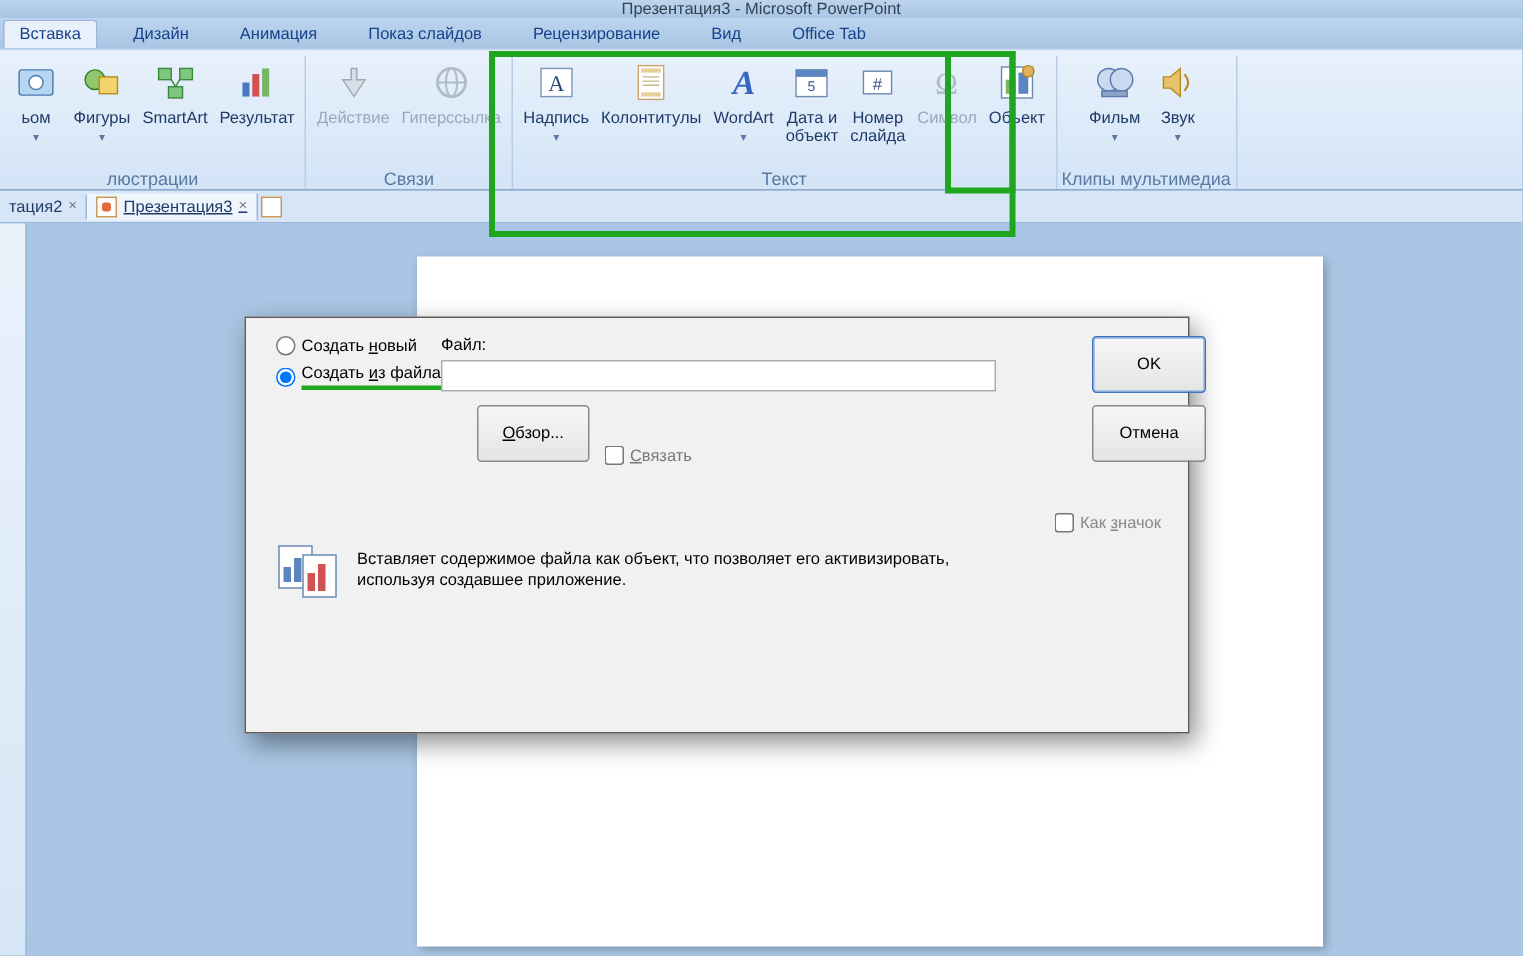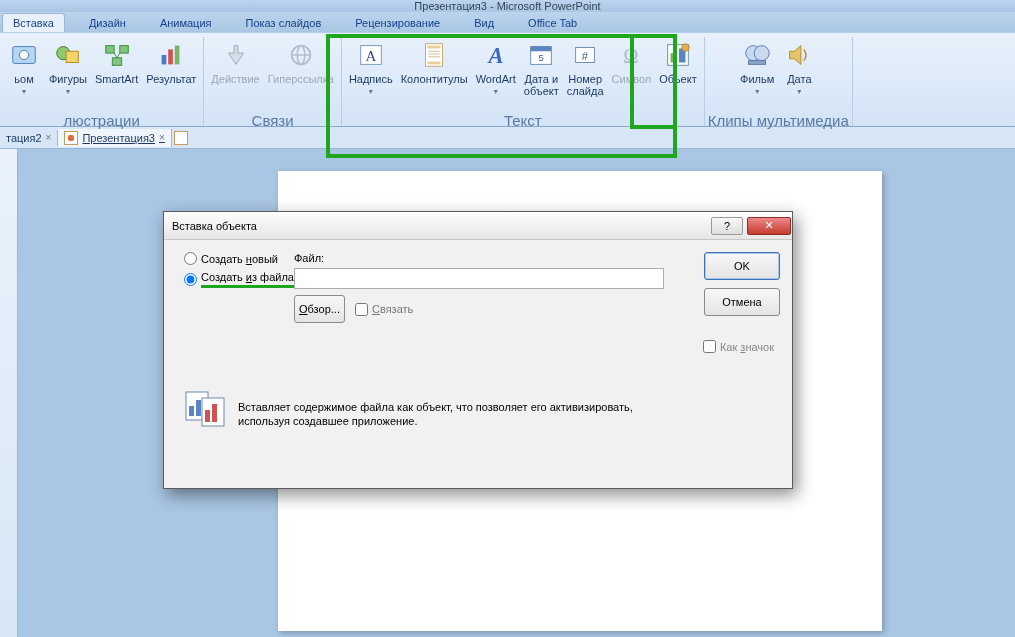--- a/index.html
+++ b/index.html
@@ -63,21 +63,21 @@
     align-items: center;
     padding: 0 3px;
     border-right: 1px solid #b9cee6;
     position: relative;
   }
   .group-items {
     display: flex;
     flex: 1;
   }
   .group-title {
-    font-size: 15px;
+    font-size: 12px;
     color: #5a7aa3;
     text-align: center;
     padding-bottom: 2px;
     height: 14px;
   }
   .rbtn {
     display: flex;
     flex-direction: column;
     align-items: center;
     justify-content: flex-start;
@@ -209,37 +209,38 @@
   .file-area { position:absolute; left:130px; top:12px; width:370px; }
   .lbl { margin-bottom:4px; display:block;}
   .file-input {
     width: 100%; height:21px;
     border: 1px solid #abadb3;
     background: #fff;
     padding: 2px 4px;
   }
   .row2 { display:flex; align-items:center; gap:10px; margin-top:6px;}
   .btn {
-    height: 28px;
-    padding: 0 4px;
+    height: 38px;
+    padding: 0 16px;
     background: linear-gradient(#f7f7f7,#e4e4e4);
     border: 1px solid #8a8a8a;
     border-radius: 3px;
     cursor: pointer;
     font-size:11px;
+    margin-left:24px;
   }
   .btn.primary { border-color:#3d71b8; box-shadow:0 0 0 1px #a8c7ef inset;}
-  .chk { display:flex; align-items:center; gap:4px; color:#777;}
+  .chk { display:flex; align-items:center; gap:4px; color:#777;margin-top:30px;}
   .chk input {margin:0;}
   .right-buttons { position:absolute; right:12px; top:12px; display:flex; flex-direction:column; gap:8px; width:76px;}
   .right-buttons .btn { width:100%; }
   .aschk { position:absolute; right:18px; top:100px; color:#888;}
   .result { position:absolute; left:20px; top:148px; right:18px;}
   .result-title { margin-bottom:8px;}
-  .result-row { display:flex; gap:10px; align-items:flex-end;}
+  .result-row { display:flex; gap:10px; align-items:center;}
   .result-icon { width:44px; height:40px; }
   .result-text { line-height:14px; max-width: 440px;}
 </style>
 </head>
 <body>
 
 <div class="titlebar">
   <span>Презентация3 - Microsoft PowerPoint</span>
 </div>
 
@@ -415,21 +416,21 @@
         <span>Фильм</span>
         <span class="dropdown-caret">▾</span>
       </div>
       <div class="rbtn">
         <div class="ricon">
           <svg viewBox="0 0 32 32">
               <path d="M6 12 h5 l7 -6 v20 l-7 -6 h-5 z" fill="#e6c26a" stroke="#b68a1f"></path>
               <path d="M21 10 q5 6 0 12" fill="none" stroke="#b68a1f" stroke-width="1.5"></path>
             </svg>
         </div>
-        <span>Дата</span>
+        <span>Звук</span>
         <span class="dropdown-caret">▾</span>
       </div>
     </div>
     <div class="group-title">Клипы мультимедиа</div>
   </div>
 
   <div class="green-highlight" style="left:326px; top:1px; width:351px; height:124px;"></div>
   <div class="green-highlight" style="left:630px; top:1px; width:47px; height:95px;"></div>
 </div>
 
@@ -447,29 +448,20 @@
     <span class="doctab-icon"></span>
   </div>
 </div>
 
 <div class="workspace">
   <div class="slide-pane"></div>
   <div class="slide"></div>
 </div>
 
 <div class="dialog">
-  <div class="dlg-title">
-    <span class="dlg-title-txt">Вставка объекта</span>
-    <div class="dlg-help">
-        <span>?</span>
-      </div>
-    <div class="dlg-close">
-        <span>✕</span>
-      </div>
-  </div>
   <div class="dlg-body">
 
     <div class="radio-row">
       <input type="radio" name="mode" style="">
       <label><span>Создать <span class="u">н</span>овый</span></label>
     </div>
     <div class="radio-row">
       <input type="radio" name="mode" checked="" style="">
       <label class="underline-green"><span>Создать <span class="u">и</span>з файла</span></label>
     </div>

